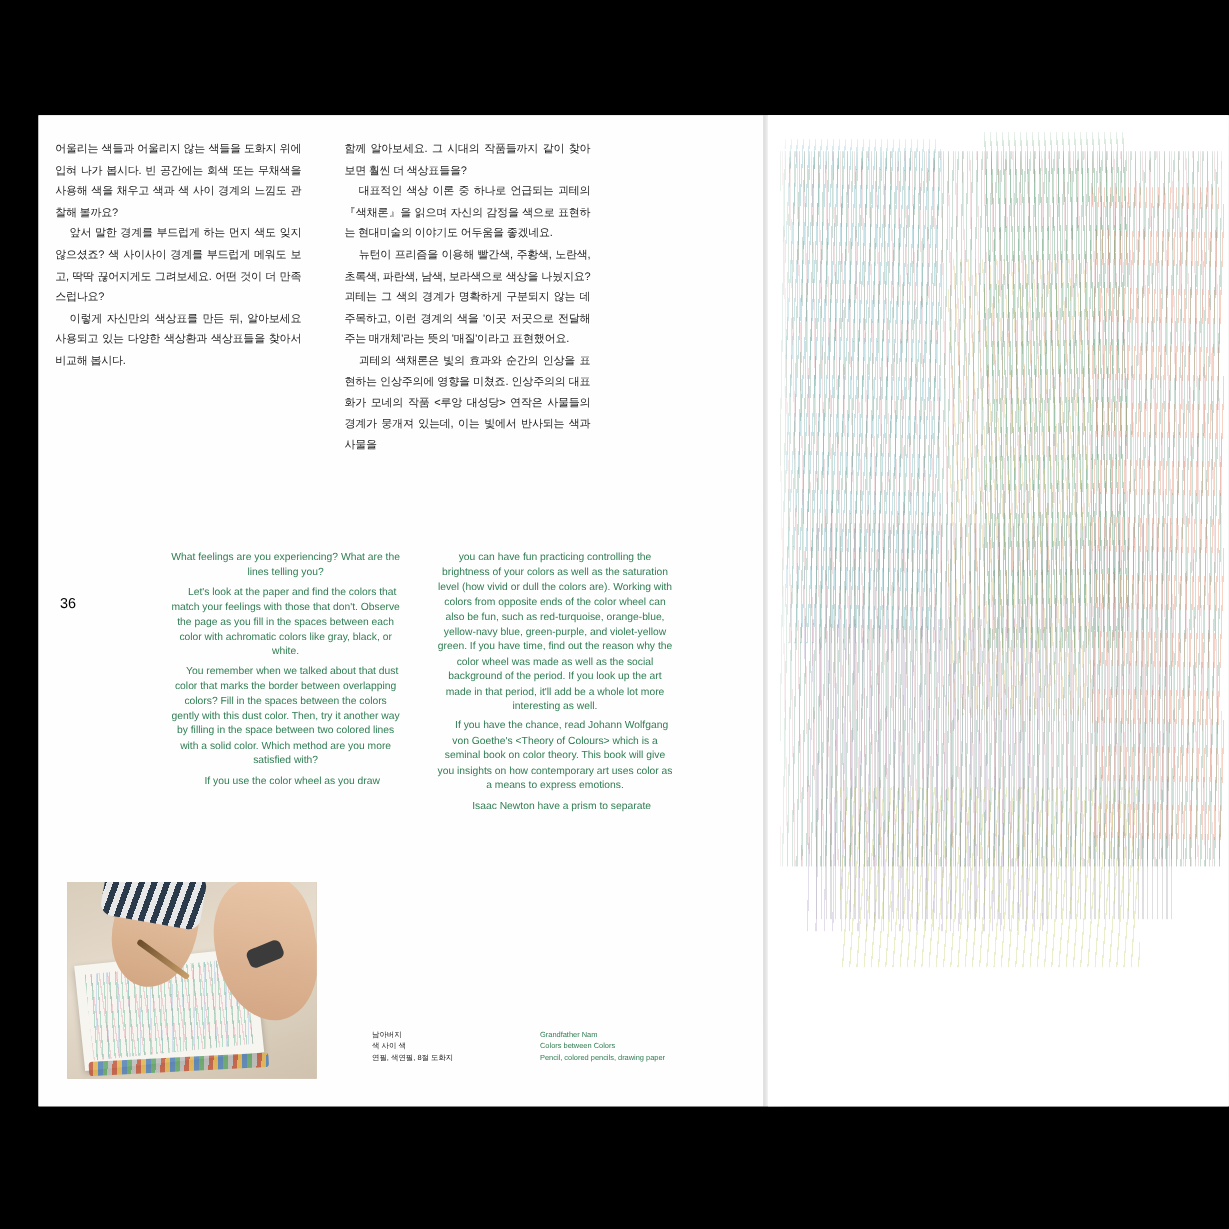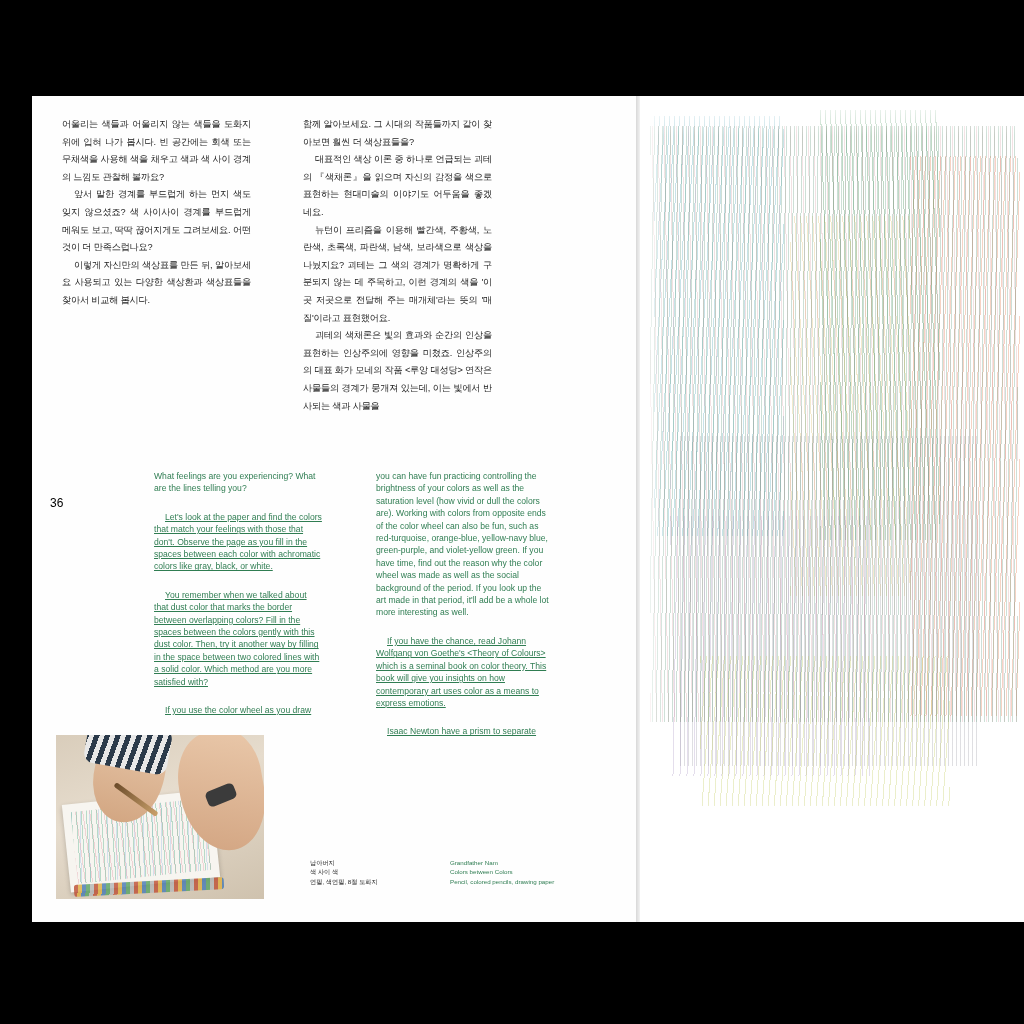--- a/index.html
+++ b/index.html
@@ -62,36 +62,36 @@
     position: absolute;
     top: 20px;
     font-size: 9.2px;
     line-height: 17.6px;
     color: #1b1b1b;
     letter-spacing: -0.2px;
     text-align: justify;
   }
   .kor-col.c1 { left: 14px; width: 205px; }
   .kor-col.c2 { left: 255px; width: 205px; }
-  .kor-col p { margin: 0 0 0 16px; }
+  .kor-col p { margin: 0 0 0 0; }
   .kor-col p.ind { text-indent: 12px; }
 
   
   .eng-col {
     position: absolute;
     top: 358px;
     font-size: 8.6px;
     line-height: 12.4px;
     color: #2f7d52;
     text-align: left;
   }
   .eng-col.e1 { left: 106px; width: 200px; }
   .eng-col.e2 { left: 328px; width: 205px; }
-  .eng-col p { margin: 16px; }
-  .eng-col p.ind { text-indent: 11px; text-decoration: underline; }
+  .eng-col p { margin: 4px; text-align: center; }
+  .eng-col p.ind { text-indent: 11px; }
 
   
   .folio {
     position: absolute;
     left: 18px;
     top: 400px;
     font-size: 12px;
     color: #000000;
   }
 

